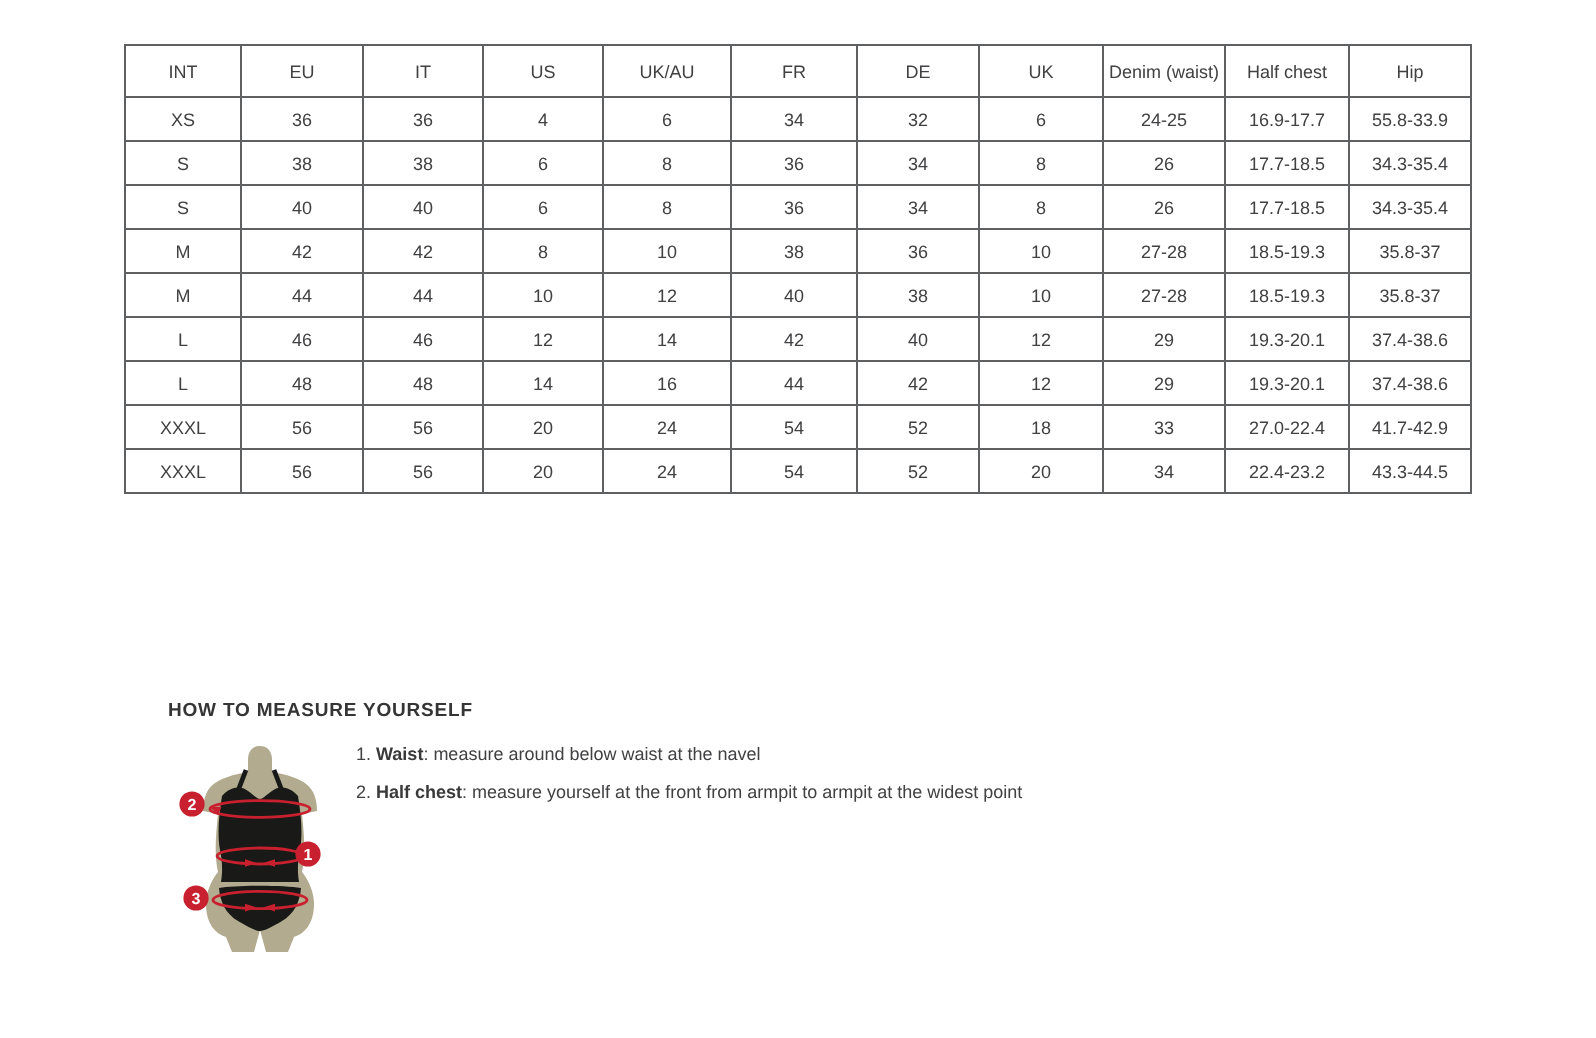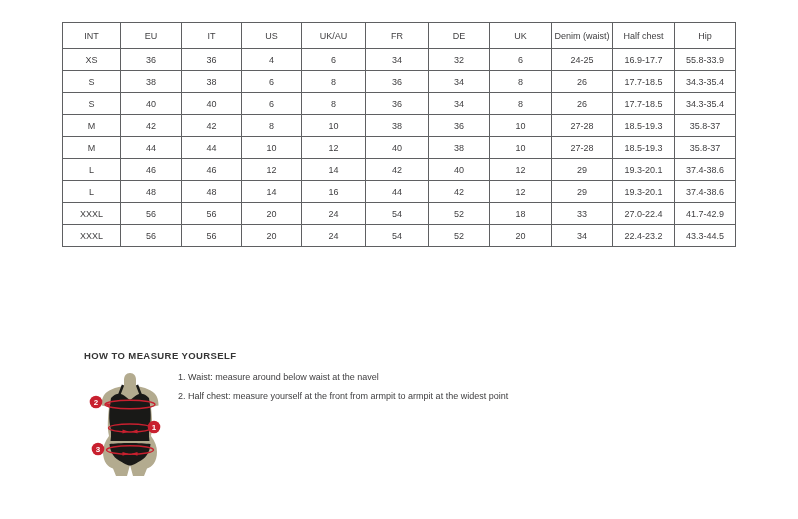--- a/index.html
+++ b/index.html
@@ -60,21 +60,21 @@
   }
   .steps {
     position: absolute;
     left: 178px;
     top: 371px;
     width: 420px;
     font-size: 9px;
     line-height: 12px;
   }
   .step { margin-bottom: 6.5px; color: #414042; }
-  .step b { font-weight: 400; color: #3a3a3a; }
+  .step b { font-weight: 700; color: #3a3a3a; }
 </style>
 </head>
 <body>
 
 <div class="page">
 
   <table class="size-table" id="size-table">
     <colgroup>
       <col style="width:58px">
         <col style="width:61px">

